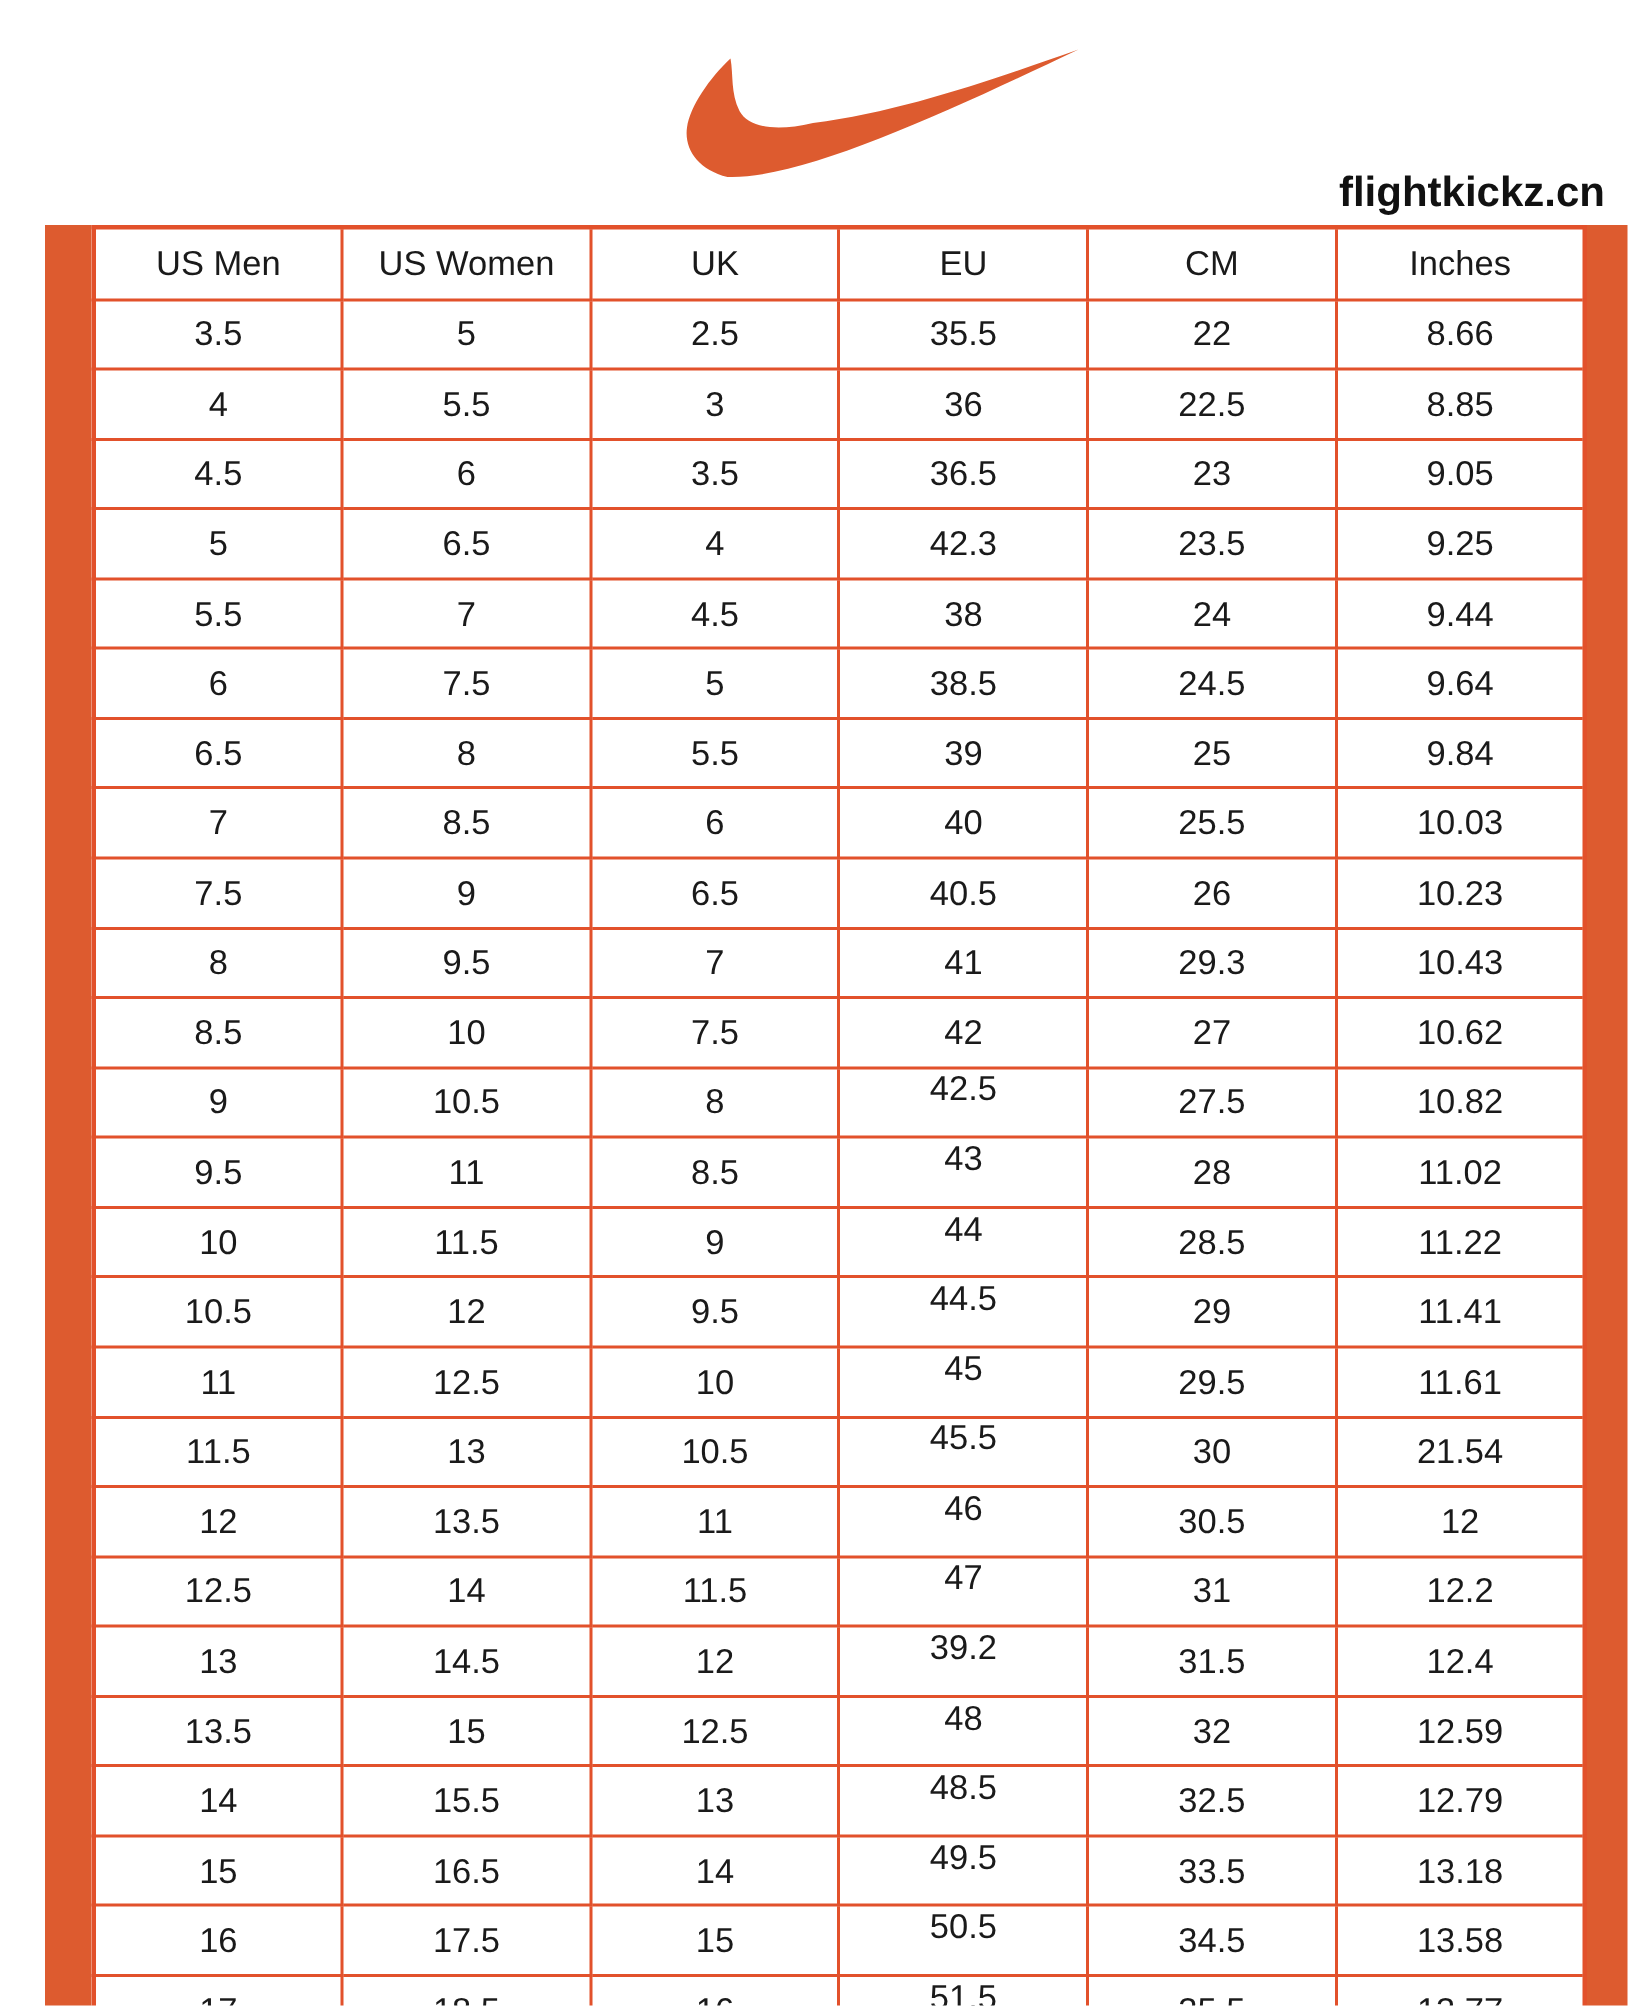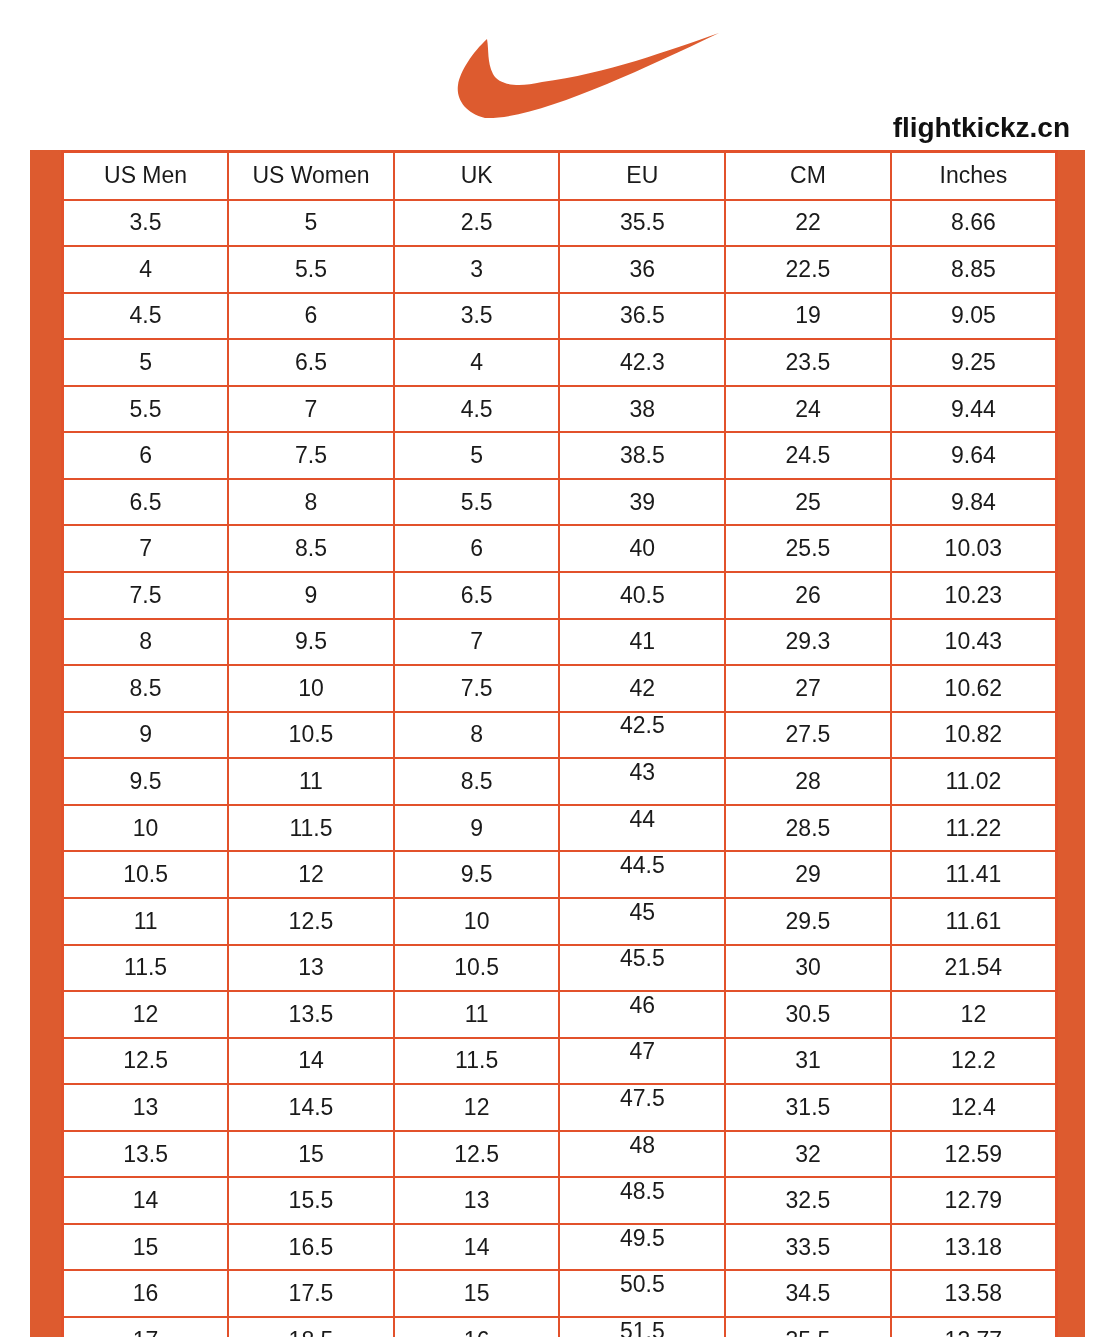--- a/index.html
+++ b/index.html
@@ -105,21 +105,21 @@
           <td><span>3</span></td>
           <td><span>36</span></td>
           <td><span>22.5</span></td>
           <td><span>8.85</span></td>
         </tr>
         <tr>
           <td><span>4.5</span></td>
           <td><span>6</span></td>
           <td><span>3.5</span></td>
           <td><span>36.5</span></td>
-          <td><span>19</span></td>
+          <td><span>23</span></td>
           <td><span>9.05</span></td>
         </tr>
         <tr>
           <td><span>5</span></td>
           <td><span>6.5</span></td>
           <td><span>4</span></td>
           <td><span>42.3</span></td>
           <td><span>23.5</span></td>
           <td><span>9.25</span></td>
         </tr>
@@ -240,21 +240,21 @@
           <td><span>14</span></td>
           <td><span>11.5</span></td>
           <td><span class="eu-raised">47</span></td>
           <td><span>31</span></td>
           <td><span>12.2</span></td>
         </tr>
         <tr>
           <td><span>13</span></td>
           <td><span>14.5</span></td>
           <td><span>12</span></td>
-          <td><span class="eu-raised">47.5</span></td>
+          <td><span class="eu-raised">39.2</span></td>
           <td><span>31.5</span></td>
           <td><span>12.4</span></td>
         </tr>
         <tr>
           <td><span>13.5</span></td>
           <td><span>15</span></td>
           <td><span>12.5</span></td>
           <td><span class="eu-raised">48</span></td>
           <td><span>32</span></td>
           <td><span>12.59</span></td>

